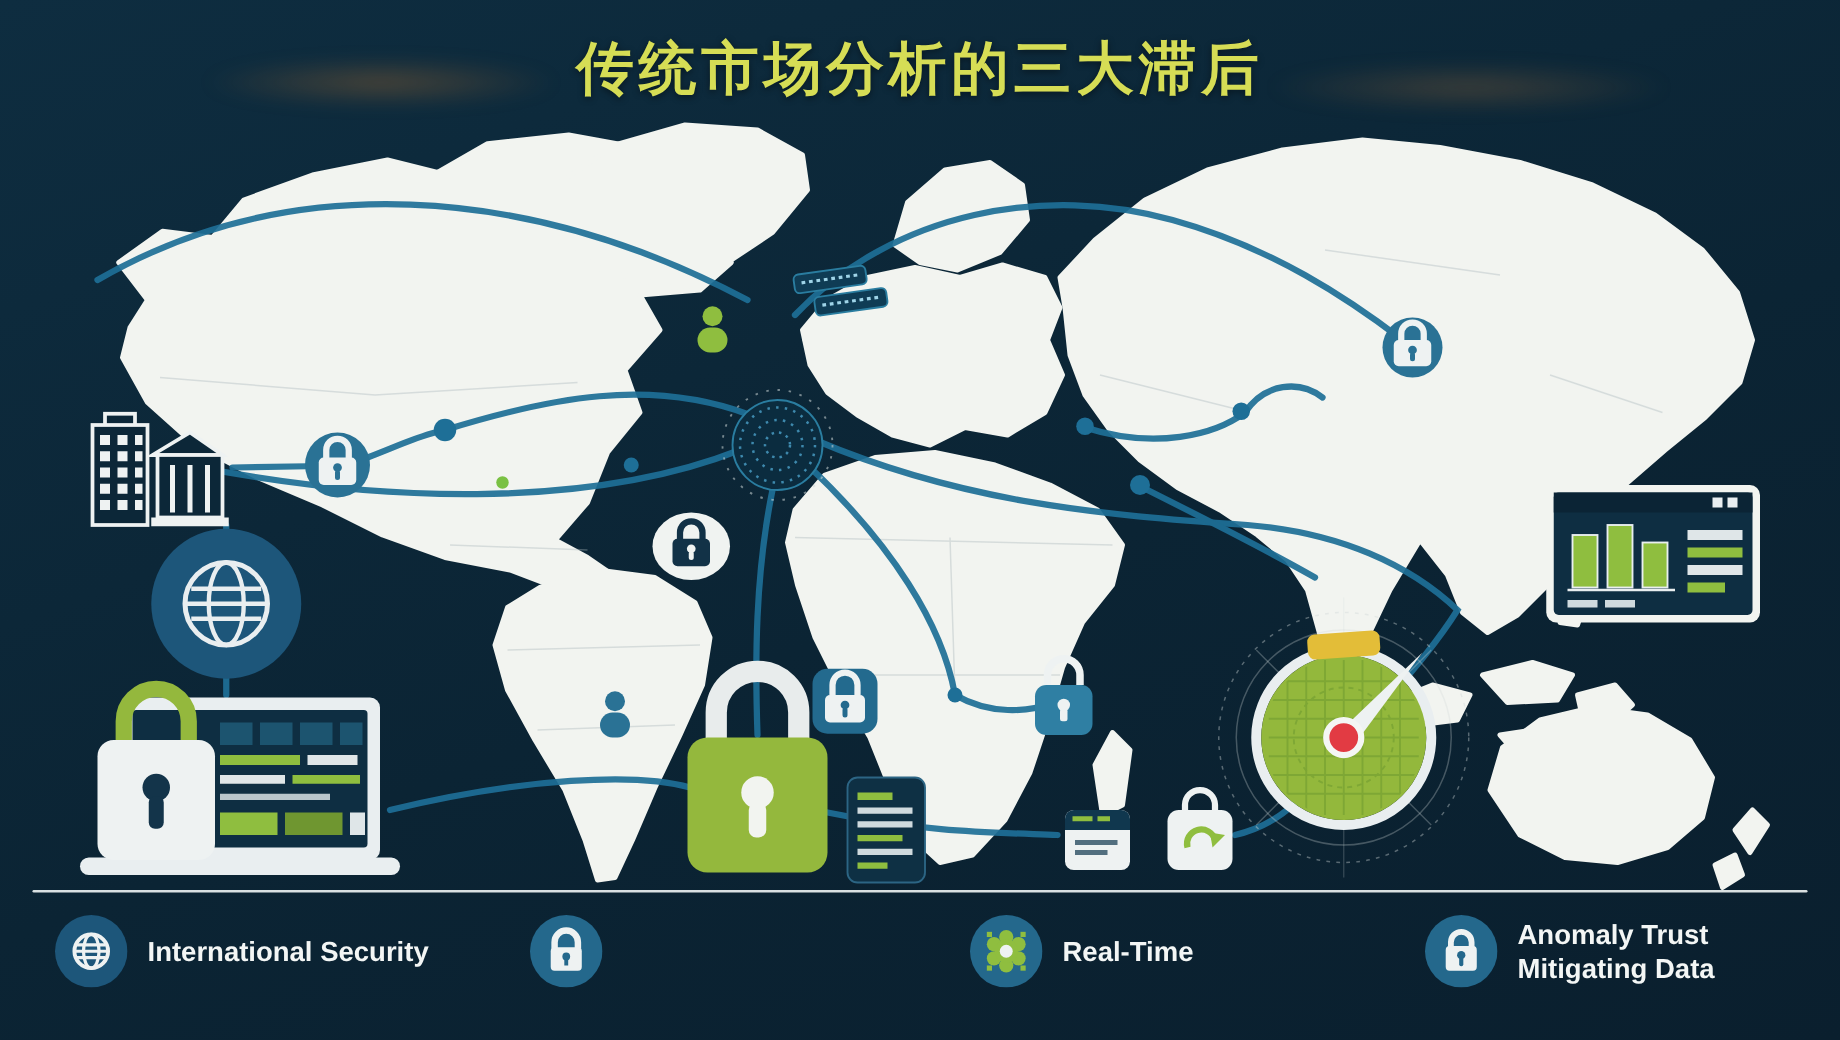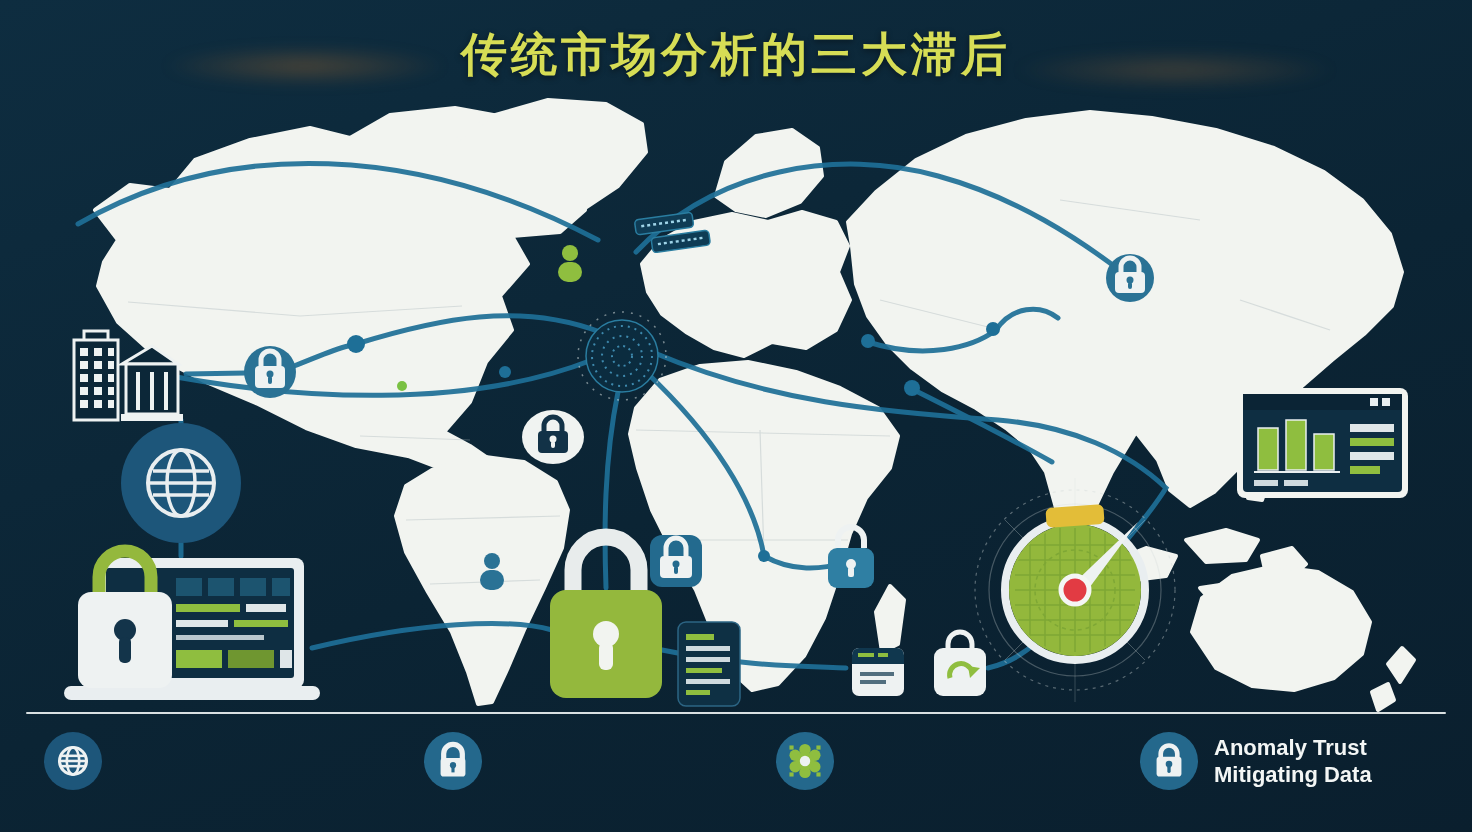--- a/index.html
+++ b/index.html
@@ -336,20 +336,21 @@
         <svg width="58" height="58" viewBox="0 0 56 56">
           <circle cx="28" cy="28" r="28" fill="#1d567a"></circle>
           <circle cx="28" cy="28" r="13" fill="none" stroke="#eef2f2" stroke-width="3"></circle>
           <ellipse cx="28" cy="28" rx="6" ry="13" fill="none" stroke="#eef2f2" stroke-width="2.5"></ellipse>
           <line x1="17" y1="23" x2="39" y2="23" stroke="#eef2f2" stroke-width="2.5"></line>
           <line x1="15" y1="28" x2="41" y2="28" stroke="#eef2f2" stroke-width="2.5"></line>
           <line x1="17" y1="33" x2="39" y2="33" stroke="#eef2f2" stroke-width="2.5"></line>
         </svg>
       </span>
       <span class="legend-text">
+        <span>International Security</span>
       </span>
     </div>
 
     <div class="legend-item" style="left:424px">
       <span class="legend-icon">
         <svg width="58" height="58" viewBox="0 0 56 56">
           <circle cx="28" cy="28" r="28" fill="#24688c"></circle>
           <path d="M 19 26 v -5 a 9 9 0 0 1 18 0 v 5" fill="none" stroke="#eef2f2" stroke-width="5"></path>
           <rect x="16" y="25" width="24" height="18" rx="3" fill="#eef2f2"></rect>
           <circle cx="28" cy="32" r="3" fill="#24688c"></circle>
@@ -372,20 +373,21 @@
             <circle cx="28" cy="28" r="9"></circle>
             <rect x="13" y="13" width="4" height="4"></rect>
               <rect x="39" y="13" width="4" height="4"></rect>
             <rect x="13" y="39" width="4" height="4"></rect>
               <rect x="39" y="39" width="4" height="4"></rect>
           </g>
           <circle cx="28" cy="28" r="5" fill="#eef2f2"></circle>
         </svg>
       </span>
       <span class="legend-text">
+        <span>Real-Time</span>
       </span>
     </div>
 
     <div class="legend-item" style="left:1140px">
       <span class="legend-icon">
         <svg width="58" height="58" viewBox="0 0 56 56">
           <circle cx="28" cy="28" r="28" fill="#24688c"></circle>
           <path d="M 20 25 v -4 a 8 8 0 0 1 16 0 v 4" fill="none" stroke="#eef2f2" stroke-width="4.5"></path>
           <rect x="16" y="24" width="24" height="19" rx="3" fill="#eef2f2"></rect>
           <circle cx="28" cy="31" r="3.2" fill="#24688c"></circle>

